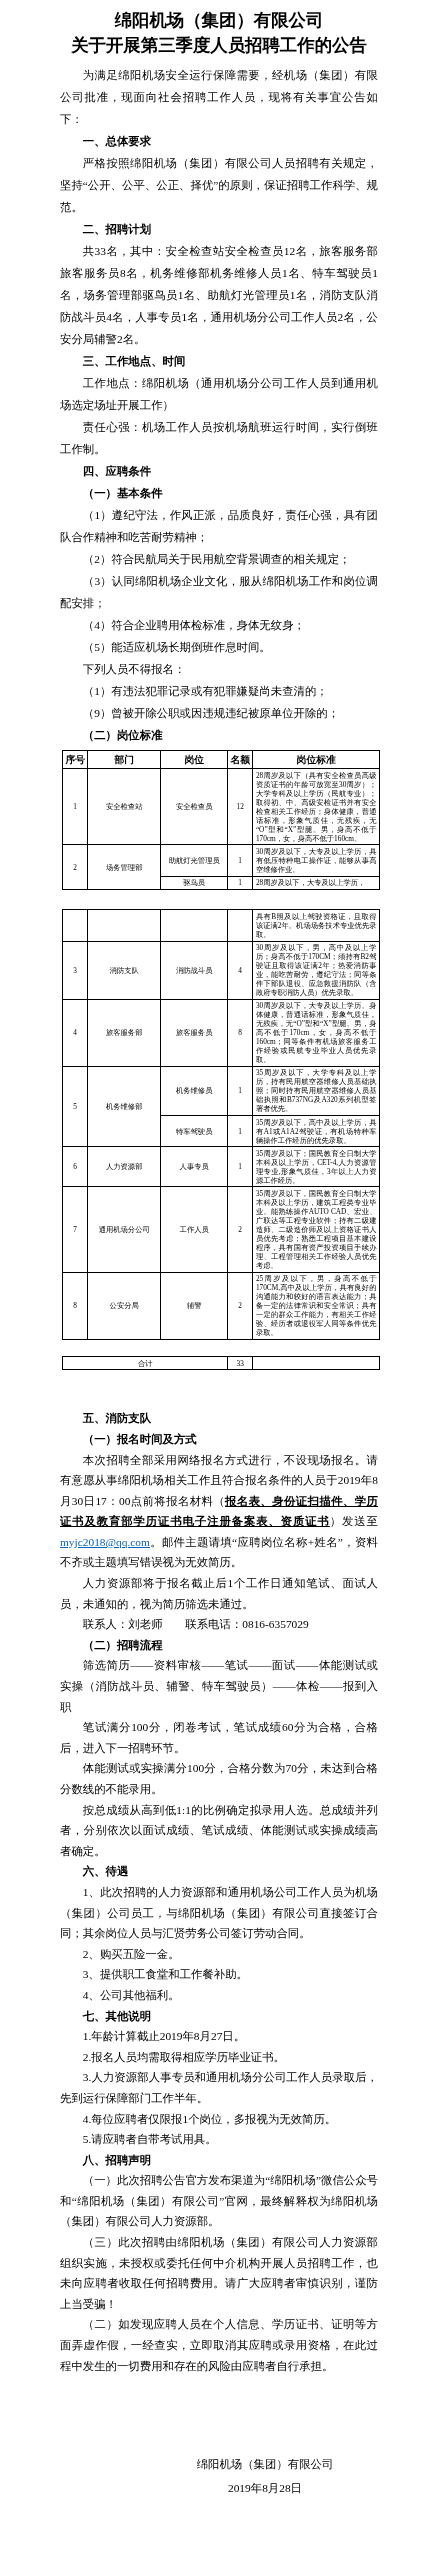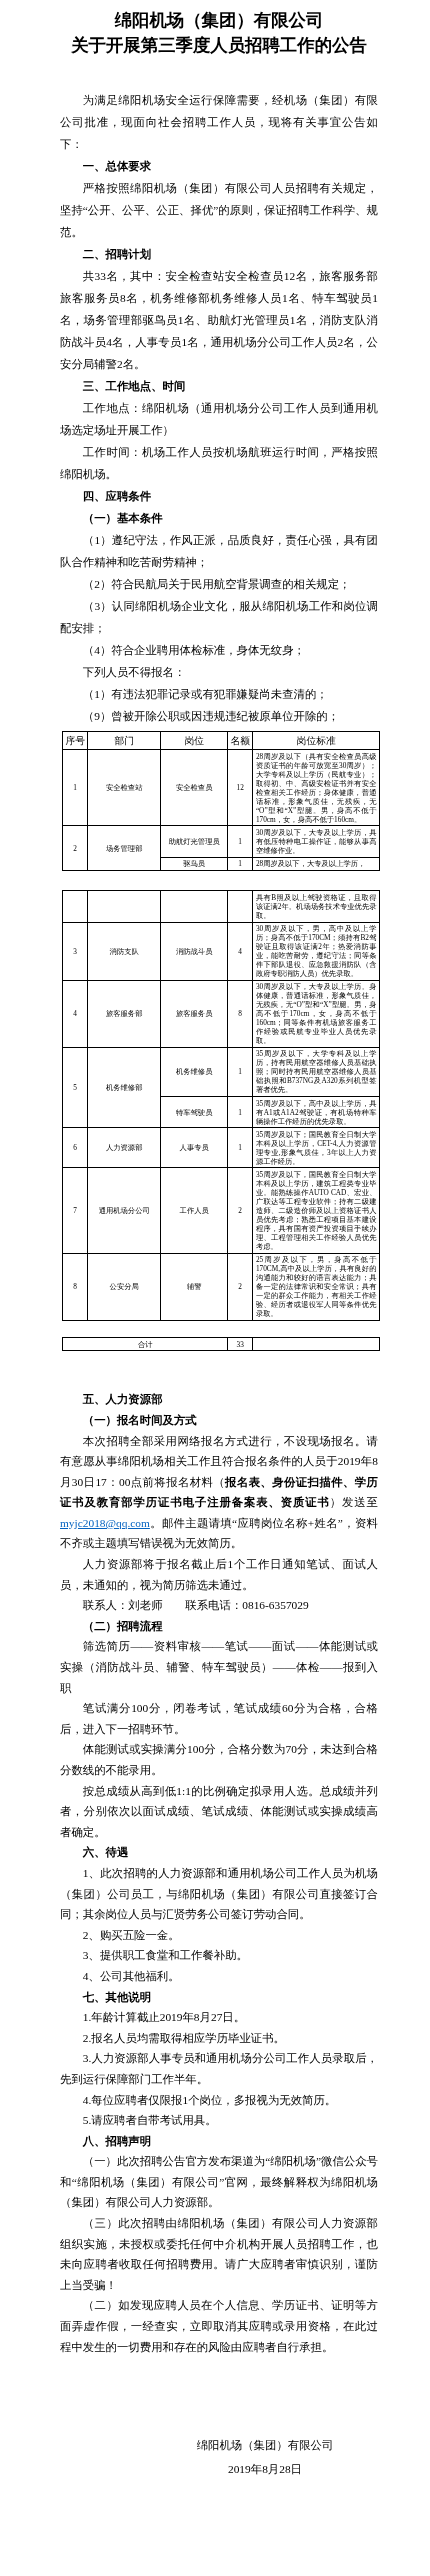--- a/index.html
+++ b/index.html
@@ -17,36 +17,36 @@
   .part1 .blk{font-size:11.4px;line-height:22px;}
   .part2 .blk{font-size:11.4px;line-height:20.6px;}
   .para{
     font-family:"Liberation Serif","DejaVu Serif",serif;
     text-indent:2em;text-align:justify;text-justify:inter-ideograph;
   }
   .hd1,.hd2{
     font-family:"Liberation Sans","DejaVu Sans",sans-serif;
     font-weight:bold;text-indent:2em;
   }
-  .part1{margin-top:31px;}
+  .part1{margin-top:6px;}
   .part2{margin-top:0;}
   .mt-sec{margin-top:38px;}
-  .b{font-weight:bold;}
+  .b{font-weight:bold;text-decoration:underline;}
   .email-link{text-decoration:underline;}
   
   .jobtable{
     border-collapse:collapse;table-layout:fixed;width:316px;
     margin-left:2.2px;
   }
   .jobtable.seg0{margin-top:4.3px;}
   .jobtable.seg1{margin-top:19.5px;}
   .jobtable.seg2{margin-top:16.3px;}
   .jobtable th,.jobtable td{border:0.8px solid #000;vertical-align:middle;}
   .jobtable th{
-    font-size:9.8px;font-weight:normal;line-height:12px;
+    font-size:9.8px;font-weight:bold;line-height:12px;
     padding:2.7px 1.1px;text-align:center;
     font-family:"Liberation Serif","DejaVu Serif",serif;
   }
   .jobtable td{
     font-size:7.3px;line-height:9px;padding:1.6px 2.7px;
     font-family:"Liberation Serif","DejaVu Serif",serif;
   }
   .jobtable td.c{text-align:center;}
   .jobtable td.l{text-align:left;text-align:justify;}
   .col-no{width:25px;}
@@ -72,30 +72,32 @@
     </div>
 
     <div class="part1">
         <div class="blk para">为满足绵阳机场安全运行保障需要，经机场（集团）有限公司批准，现面向社会招聘工作人员，现将有关事宜公告如下：</div>
         <div class="blk hd1">一、总体要求</div>
         <div class="blk para">严格按照绵阳机场（集团）有限公司人员招聘有关规定，坚持“公开、公平、公正、择优”的原则，保证招聘工作科学、规范。</div>
         <div class="blk hd1">二、招聘计划</div>
         <div class="blk para">共33名，其中：安全检查站安全检查员12名，旅客服务部旅客服务员8名，机务维修部机务维修人员1名、特车驾驶员1名，场务管理部驱鸟员1名、助航灯光管理员1名，消防支队消防战斗员4名，人事专员1名，通用机场分公司工作人员2名，公安分局辅警2名。</div>
         <div class="blk hd1">三、工作地点、时间</div>
         <div class="blk para">工作地点：绵阳机场（通用机场分公司工作人员到通用机场选定场址开展工作）</div>
-        <div class="blk para">工作时间：机场工作人员按机场航班运行时间，严格按照绵阳机场。</div>
+        <div class="blk para">责任心强：机场工作人员按机场航班运行时间，实行倒班工作制。</div>
         <div class="blk hd1">四、应聘条件</div>
         <div class="blk hd2">（一）基本条件</div>
         <div class="blk para">（1）遵纪守法，作风正派，品质良好，责任心强，具有团队合作精神和吃苦耐劳精神；</div>
         <div class="blk para">（2）符合民航局关于民用航空背景调查的相关规定；</div>
         <div class="blk para">（3）认同绵阳机场企业文化，服从绵阳机场工作和岗位调配安排；</div>
         <div class="blk para">（4）符合企业聘用体检标准，身体无纹身；</div>
+        <div class="blk para">（5）能适应机场长期倒班作息时间。</div>
         <div class="blk para">下列人员不得报名：</div>
         <div class="blk para">（1）有违法犯罪记录或有犯罪嫌疑尚未查清的；</div>
         <div class="blk para">（9）曾被开除公职或因违规违纪被原单位开除的；</div>
+        <div class="blk hd2">（二）岗位标准</div>
       </div>
 
     <table class="jobtable seg0">
       <colgroup>
           <col class="col-no">
           <col class="col-dept">
           <col class="col-pos">
           <col class="col-num">
           <col class="col-std">
         </colgroup>
@@ -208,21 +210,21 @@
       <tbody>
           <tr>
             <td class="c" colspan="3">合计</td>
             <td class="c">33</td>
             <td class="l"></td>
           </tr>
         </tbody>
     </table>
 
     <div class="part2">
-        <div class="blk hd1 mt-sec">五、人力资源部</div>
+        <div class="blk hd1 mt-sec">五、消防支队</div>
         <div class="blk hd2">（一）报名时间及方式</div>
         <div class="blk para"><span>本次招聘全部采用网络报名方式进行，不设现场报名。请有意愿从事绵阳机场相关工作且符合报名条件的人员于2019年8月30日17：00点前将报名材料（</span><span class="b">报名表、身份证扫描件、学历证书及教育部学历证书电子注册备案表、资质证书</span><span>）发送至</span><a href="#" class="email-link" style="color: rgb(5, 99, 193);">myjc2018@qq.com</a><span>。邮件主题请填“应聘岗位名称+姓名”，资料不齐或主题填写错误视为无效简历。</span></div>
         <div class="blk para">人力资源部将于报名截止后1个工作日通知笔试、面试人员，未通知的，视为简历筛选未通过。</div>
         <div class="blk para">联系人：刘老师　　联系电话：0816-6357029</div>
         <div class="blk hd2">（二）招聘流程</div>
         <div class="blk para">筛选简历——资料审核——笔试——面试——体能测试或实操（消防战斗员、辅警、特车驾驶员）——体检——报到入职</div>
         <div class="blk para">笔试满分100分，闭卷考试，笔试成绩60分为合格，合格后，进入下一招聘环节。</div>
         <div class="blk para">体能测试或实操满分100分，合格分数为70分，未达到合格分数线的不能录用。</div>
         <div class="blk para">按总成绩从高到低1:1的比例确定拟录用人选。总成绩并列者，分别依次以面试成绩、笔试成绩、体能测试或实操成绩高者确定。</div>
         <div class="blk hd1">六、待遇</div>

